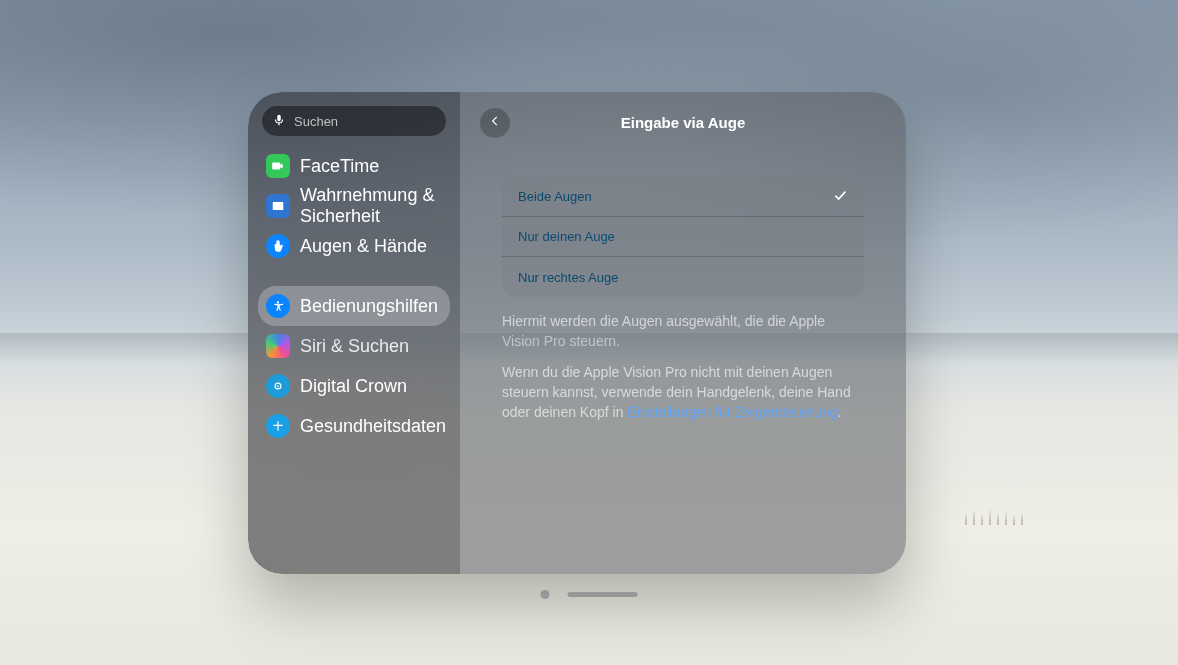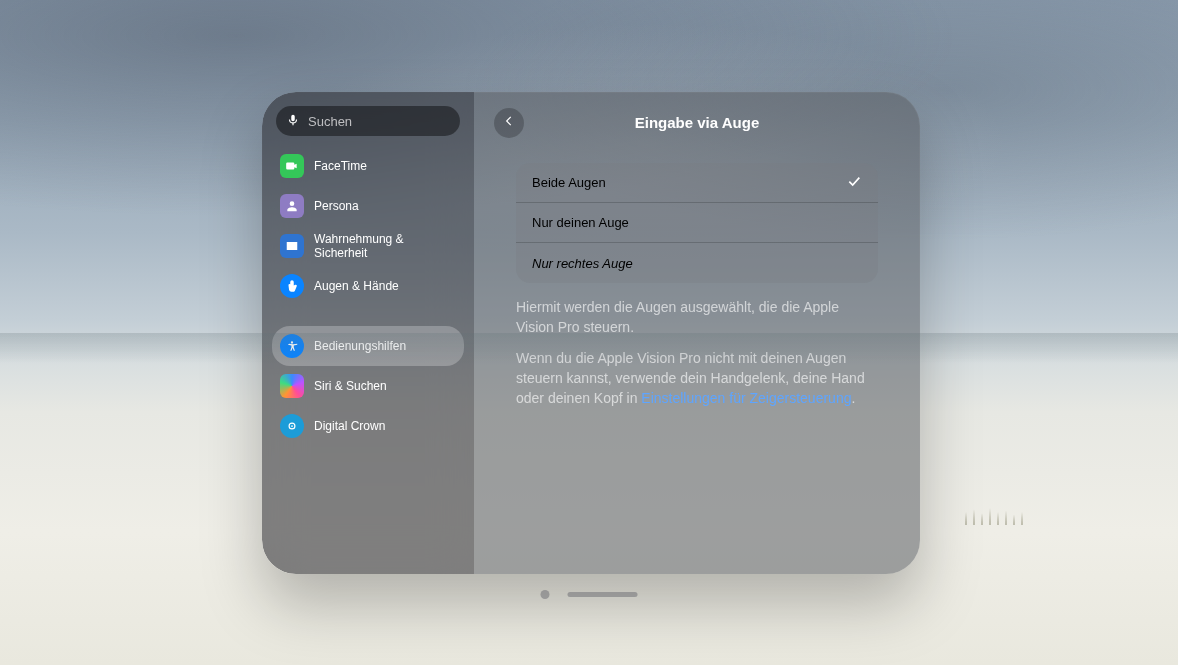--- a/index.html
+++ b/index.html
@@ -24,21 +24,21 @@
   
   body::after {
     content:"";
     position:absolute; left:0; right:0; top:50%; height:30px;
     background: linear-gradient(to bottom, rgba(100,115,120,0.25), transparent);
     pointer-events:none;
   }
 
   .window {
     position: absolute;
-    left: 262px; top: 92px;
+    left: 248px; top: 92px;
     width: 658px; height: 482px;
     border-radius: 34px;
     display: flex;
     overflow: hidden;
     box-shadow: 0 30px 60px rgba(0,0,0,0.25), inset 0 0 0 1px rgba(255,255,255,0.10);
   }
 
   .sidebar {
     width: 212px;
     background: rgba(40,40,44,0.56);
@@ -66,21 +66,21 @@
 
   .nav { display:flex; flex-direction:column; gap:0; padding-top:4px; }
   .nav-item {
     display: flex; align-items: center;
     height: 40px;
     border-radius: 18px;
     padding: 0 8px;
     margin: 0 2px;
     cursor: pointer;
     color: #ffffff;
-    font-size: 12px;
+    font-size: 18px;
   }
   .nav-item .icon {
     width: 24px; height: 24px; border-radius: 6px;
     margin-right: 10px;
     display:flex; align-items:center; justify-content:center;
     flex-shrink:0;
   }
   .nav-item.selected {
     background: rgba(255,255,255,0.24);
   }
@@ -114,40 +114,40 @@
     display:flex; align-items:center; justify-content:center;
     cursor: pointer;
   }
   .back-btn svg { width:14px; height:14px; stroke:#fff; stroke-width:2; fill:none; }
 
   .title {
     text-align: center;
     font-size: 15px;
     font-weight: 600;
     margin-top: 6px;
-    margin-bottom: 32px;
+    margin-bottom: 46px;
     color:#fff;
   }
 
   .option-group {
     margin: 0 18px;
     border-radius: 14px;
     overflow: hidden;
     background: rgba(120,122,128,0.30);
   }
   .option {
     display:flex; align-items:center; justify-content:space-between;
     height: 40px;
     padding: 0 16px;
-    color:#000000;
+    color:#0c4a6e;
     font-size: 13px;
     cursor: pointer;
     border-bottom: 1px solid rgba(0,0,0,0.18);
   }
-  .option:last-child { border-bottom: none; font-style: italic; }
+  .option:last-child { border-bottom: none; }
   .check svg { width:16px; height:16px; stroke:#fff; stroke-width:2.5; fill:none; }
 
   .footnote {
     margin: 14px 18px 0 18px;
     font-size: 14px;
     line-height: 1.45;
     color: rgba(255,255,255,0.62);
   }
   .footnote + .footnote { margin-top: 10px; }
   .footnote a { color:#5ea5ff; text-decoration:none; cursor:pointer; }
@@ -206,28 +206,20 @@
 
       <div class="nav-item">
         <span class="icon ic-green">
           <svg viewBox="0 0 24 24">
               <path d="M4 6h10a2 2 0 0 1 2 2v2l4-2v8l-4-2v2a2 2 0 0 1-2 2H4a2 2 0 0 1-2-2V8a2 2 0 0 1 2-2z"></path>
             </svg>
         </span>
         <span>FaceTime</span>
       </div>
 
-      <div class="nav-item">
-        <span class="icon ic-lilac">
-          <svg viewBox="0 0 24 24">
-              <path d="M12 12a4 4 0 1 0-4-4 4 4 0 0 0 4 4zm0 2c-3 0-8 1.5-8 4.5V21h16v-2.5c0-3-5-4.5-8-4.5z"></path>
-            </svg>
-        </span>
-        <span>Persona</span>
-      </div>
 
       <div class="nav-item">
         <span class="icon ic-blue2">
           <svg viewBox="0 0 24 24">
               <path d="M3 5h18v14H3zM6 9h5v2H6zm0 4h8v2H6z"></path>
             </svg>
         </span>
         <span>Wahrnehmung &amp; Sicherheit</span>
       </div>
 
@@ -258,20 +250,28 @@
       <div class="nav-item">
         <span class="icon ic-teal" style="border-radius:50%">
           <svg viewBox="0 0 24 24">
               <circle cx="12" cy="12" r="5" fill="none" stroke="#fff" stroke-width="2"></circle>
               <circle cx="12" cy="12" r="1.5"></circle>
             </svg>
         </span>
         <span>Digital Crown</span>
       </div>
 
+      <div class="nav-item">
+        <span class="icon ic-health" style="border-radius:50%">
+          <svg viewBox="0 0 24 24">
+              <path d="M4 10h7V4h2v6h7v2h-7v8h-2v-8H4z"></path>
+            </svg>
+        </span>
+        <span>Gesundheitsdaten</span>
+      </div>
 
 
     </nav>
   </aside>
 
   <main class="content">
 
     <div class="back-btn">
       <span>
         <svg viewBox="0 0 24 24">

